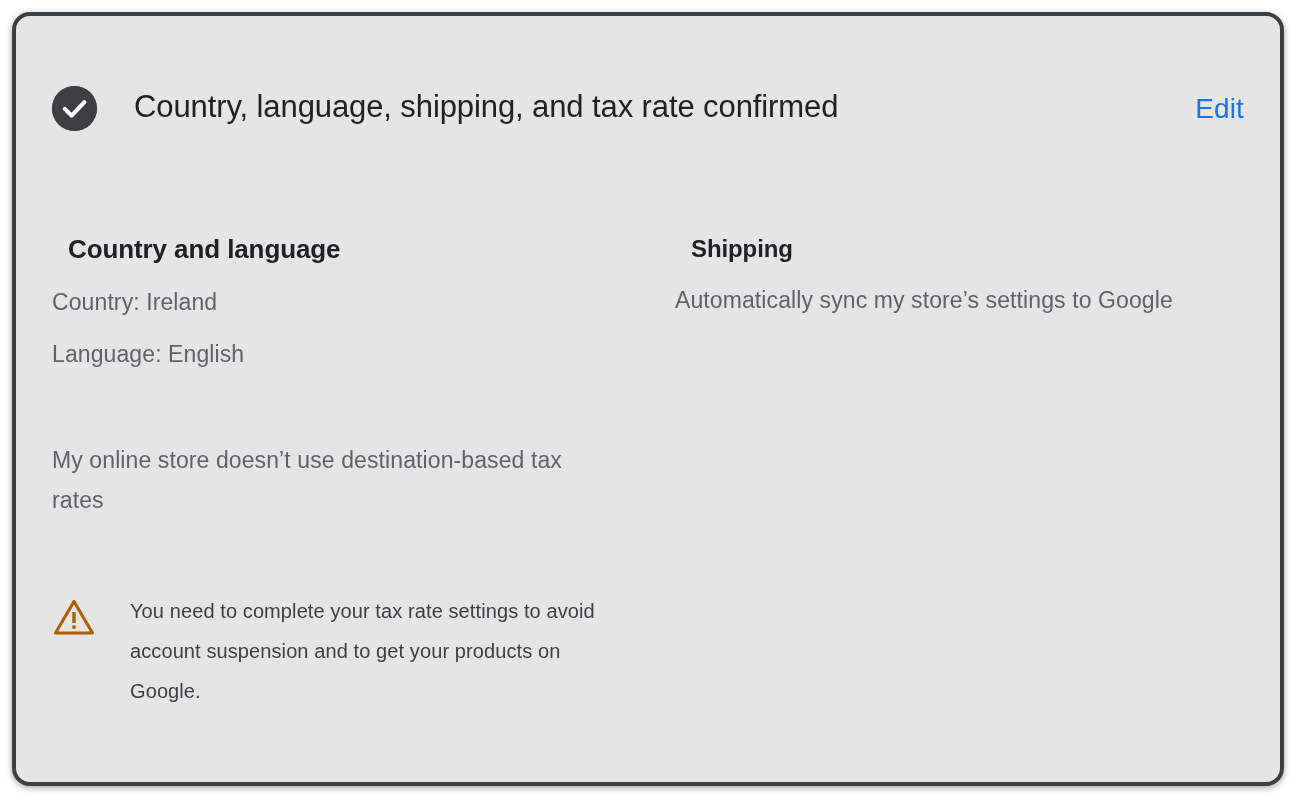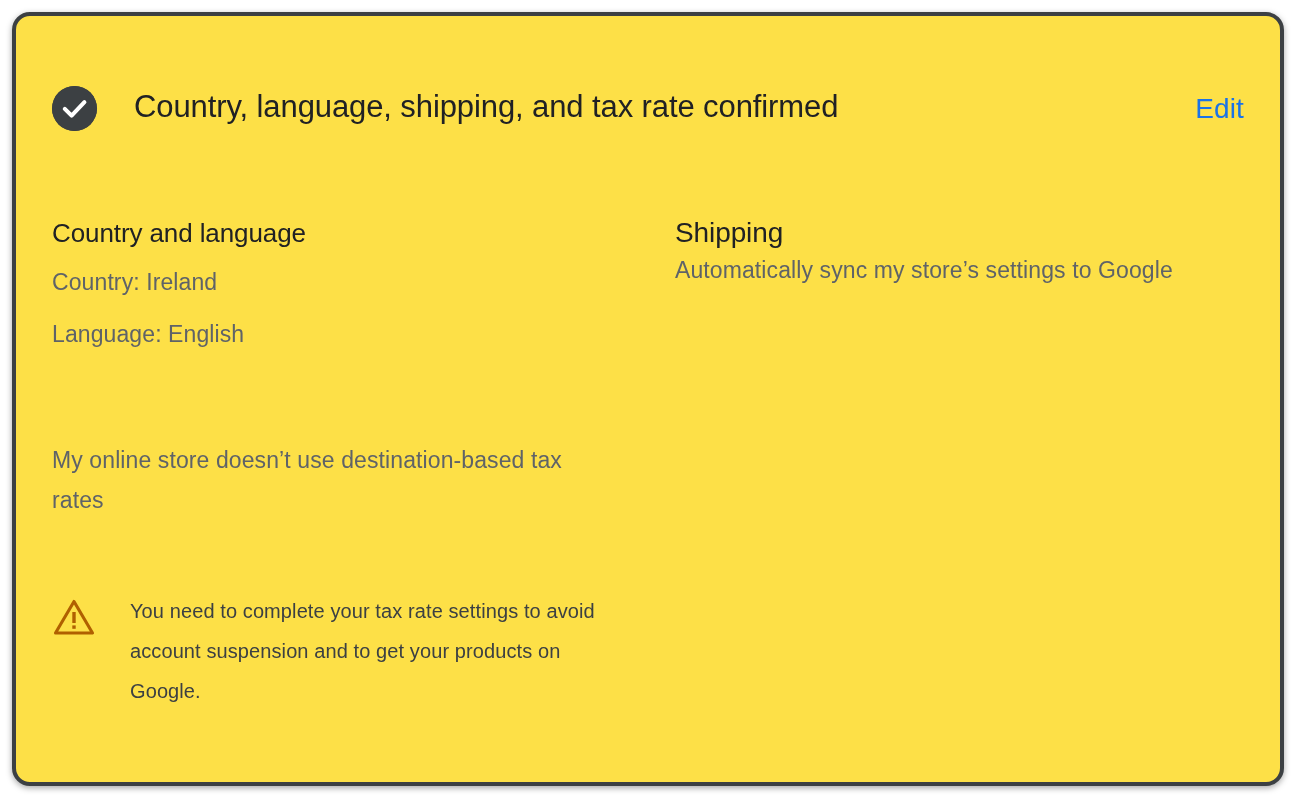--- a/index.html
+++ b/index.html
@@ -24,21 +24,21 @@
   }
 
   
   .card {
     position: absolute;
     left: 12px;
     top: 12px;
     width: 1272px;
     height: 774px;
     box-sizing: border-box;
-    background: #fde047;
+    background: #e5e5e5;
     border-radius: 18px;
     border: 4px solid #3c4043;
     box-shadow: 0 2px 6px rgba(0,0,0,0.35);
     overflow: hidden;
   }
 
   
   .card-header {
     position: absolute;
     left: 0;
@@ -105,27 +105,27 @@
   .col-right {
     position: absolute;
     left: 659px;
     top: 0;
     width: 560px;
   }
 
   .section-heading {
     font-size: 26px;
     line-height: 34px;
-    font-weight: 400;
+    font-weight: 700;
     color: #202124;
     letter-spacing: -0.1px;
-    margin: 0;
+    margin: 16px;
   }
   .section-heading.small {
-    font-size: 28px;
+    font-size: 24px;
     line-height: 30px;
   }
 
   .section-body {
     font-size: 23px;
     line-height: 40px;
     font-weight: 400;
     color: #5f6368;
     margin: 0;
     letter-spacing: 0.1px;

